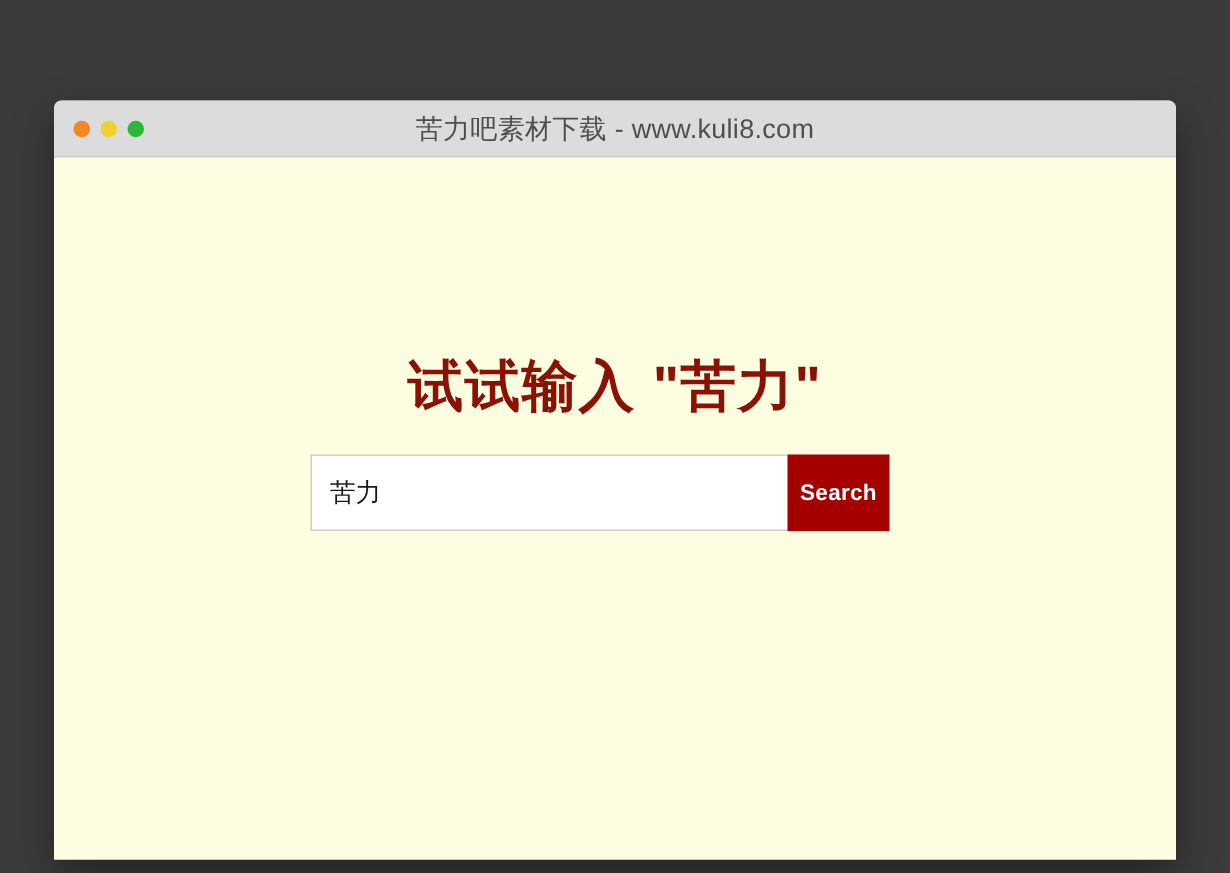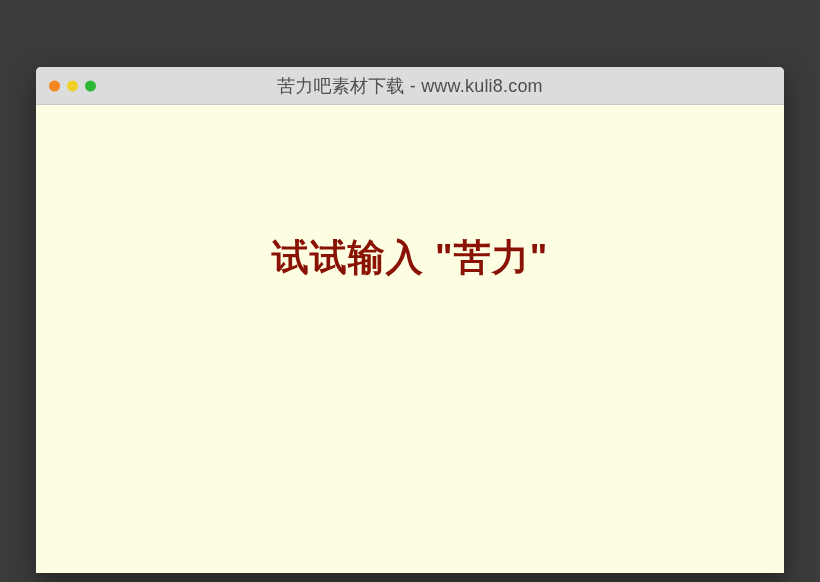--- a/index.html
+++ b/index.html
@@ -177,20 +177,24 @@
       </div>
       <div id="window-title">苦力吧素材下载 - www.kuli8.com</div>
     </div>
 
     <div id="page-content">
 
       <div id="headline">试试输入 "苦力"</div>
 
       <div id="search-area">
 
+        <div id="search-bar">
+          <input id="search-input" type="text" value="苦力" style="">
+          <button id="search-button">Search</button>
+        </div>
 
 
       </div>
 
     </div>
 
   </div>
 
 </div>
 

